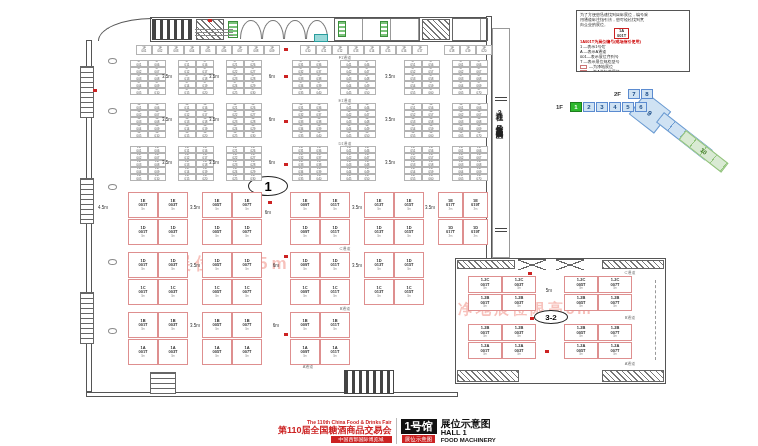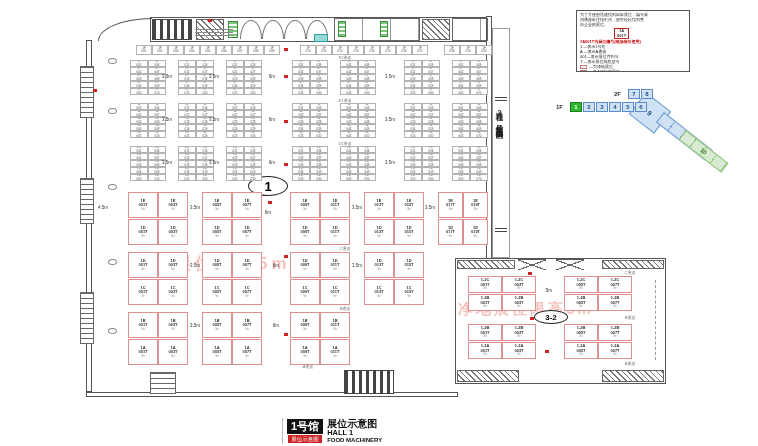--- a/index.html
+++ b/index.html
@@ -167,20 +167,25 @@
 
   <div class="navlabel" style="left:614px;top:91px;">2F</div>
   <div id="nav2cells"></div>
   <div class="navlabel" style="left:556px;top:104px;">1F</div>
   <div id="nav1cells"></div>
   <div class="diagblue" style="left:646px;top:92px;width:32px;height:28px;">9</div>
   <div class="diagstrip" style="left:664px;top:112px;width:62px;height:13px;"></div>
   <div class="diaggreen" style="left:686px;top:130px;width:54px;height:12px;">10</div>
 
   <div class="footer">
+    <div class="f-col1">
+      <div class="f-en">The 110th China Food &amp; Drinks Fair</div>
+      <div class="f-cn">第110届全国糖酒商品交易会</div>
+      <div class="f-venue">中国西部国际博览城</div>
+    </div>
     <div class="f-div"></div>
     <div class="f-col2">
       <div class="f-badge">1号馆</div>
       <div class="f-badgesub">展位示意图</div>
     </div>
     <div class="f-col3">
       <div class="f-hallcn">展位示意图</div>
       <div class="f-hallen">HALL 1</div>
       <div class="f-hallen2">FOOD MACHINERY</div>
     </div>

